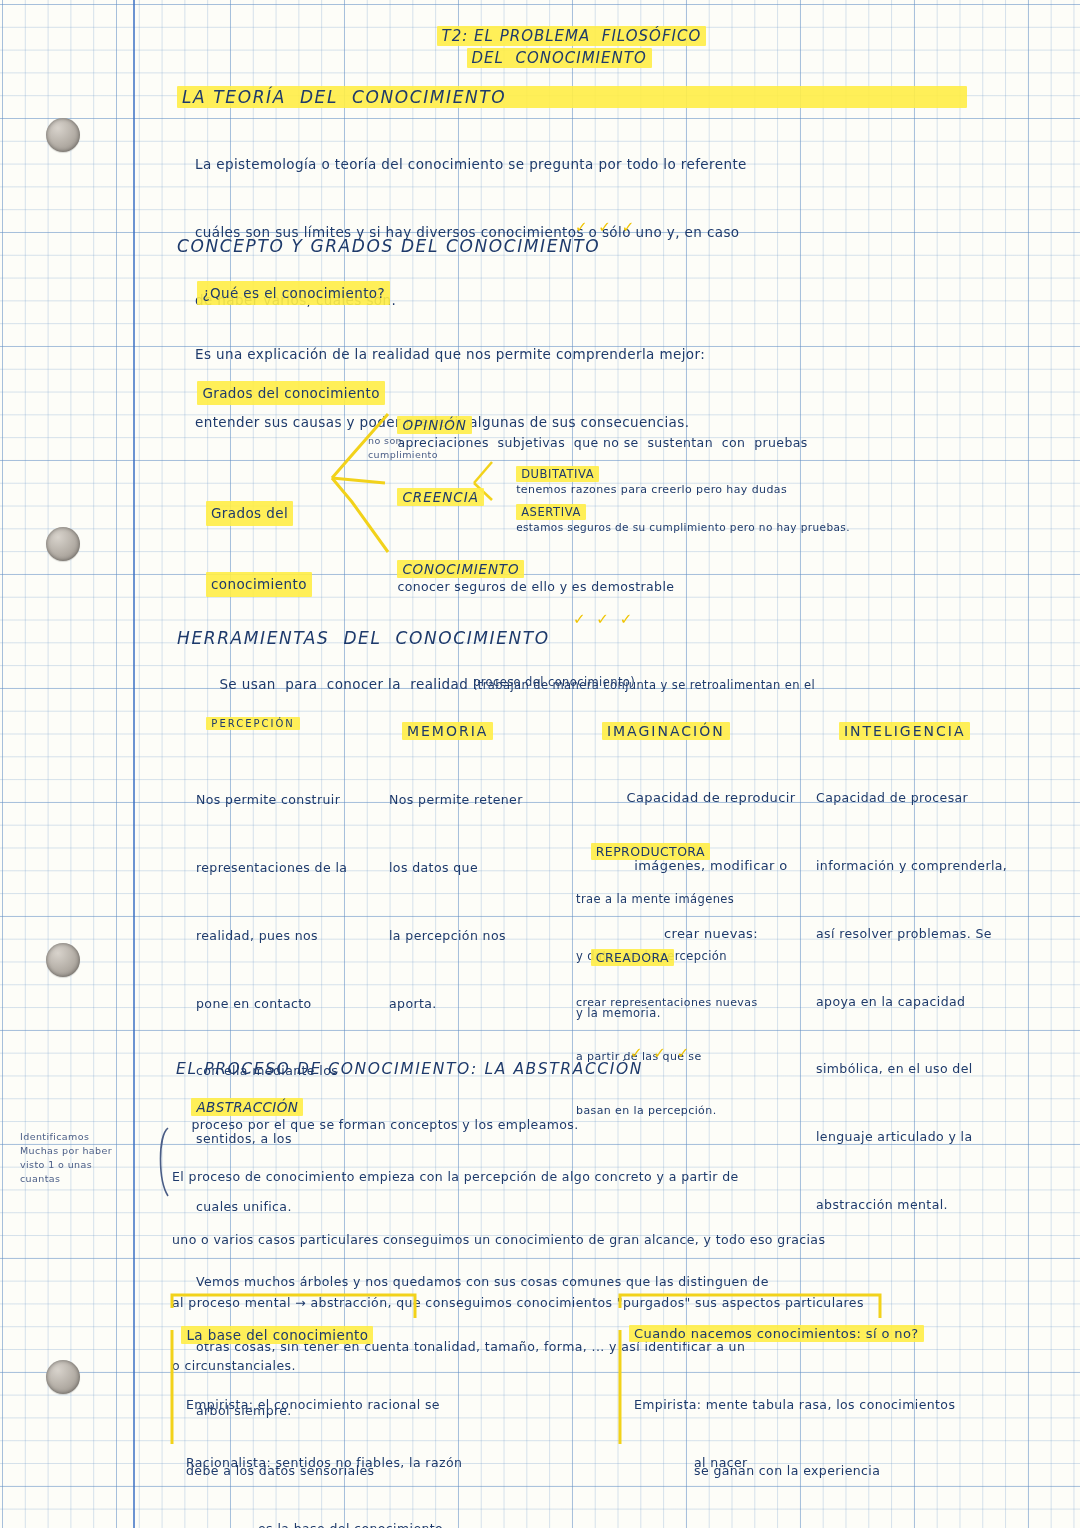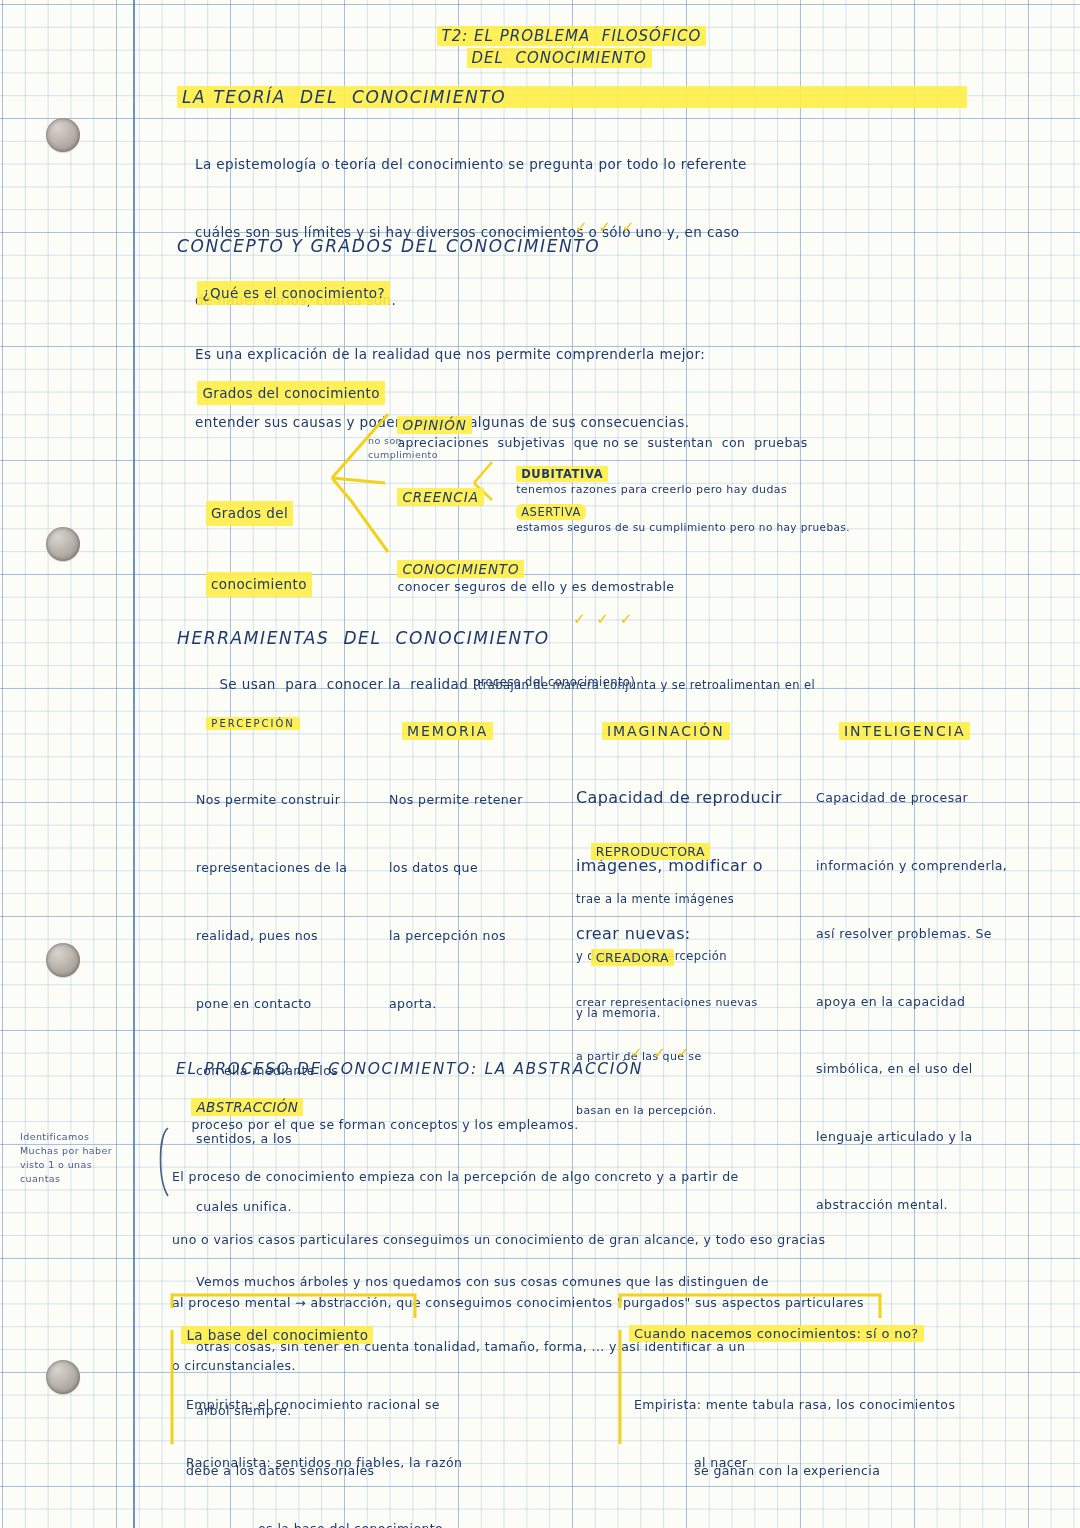--- a/index.html
+++ b/index.html
@@ -133,26 +133,26 @@
 <div class="ink" style="left:388px;top:400px;font-size:13.5px;">
   <span class="hlbox ital" style="letter-spacing:1px;">OPINIÓN</span>
   <span style="font-size:12.5px;">apreciaciones  subjetivas  que no se  sustentan  con  pruebas</span>
 </div>
 
 <div class="ink" style="left:388px;top:472px;font-size:13.5px;">
   <span class="hlbox ital" style="letter-spacing:1px;">CREENCIA</span>
 </div>
 
 <div class="ink" style="left:508px;top:452px;font-size:11.5px;">
-  <span class="hlbox" style="letter-spacing:.6px;font-weight:bold;">DUBITATIVA</span>
+  <span class="hlbox" style="letter-spacing:.6px;">DUBITATIVA</span>
   <span style="font-size:11px;">tenemos razones para creerlo pero hay dudas</span>
 </div>
 
 <div class="ink" style="left:508px;top:490px;font-size:11.5px;">
-  <span class="hlbox" style="letter-spacing:.6px;border-radius:6px;">ASERTIVA</span>
+  <span class="hlbox" style="letter-spacing:.6px;">ASERTIVA</span>
   <span style="font-size:10.5px;">estamos seguros de su cumplimiento pero no hay pruebas.</span>
 </div>
 
 <div class="ink" style="left:388px;top:544px;font-size:13.5px;">
   <span class="hlbox ital" style="letter-spacing:.8px;">CONOCIMIENTO</span>
   <span style="font-size:12.5px;">conocer seguros de ello y es demostrable</span>
 </div>
 
 <div class="ink t-h1" style="left:163px;top:608px;">
   <span>HERRAMIENTAS  DEL  CONOCIMIENTO</span>
@@ -187,21 +187,21 @@
   <div>cuales unifica.</div>
 </div>
 
 <div class="ink col" style="left:389px;top:744px;width:180px;">
   <div>Nos permite retener</div>
   <div>los datos que</div>
   <div>la percepción nos</div>
   <div>aporta.</div>
 </div>
 
-<div class="ink col" style="left:576px;top:742px;width:230px;font-size:16px;">
+<div class="ink col" style="left:596px;top:742px;width:230px;font-size:13px;text-align:center;">
   <div>Capacidad de reproducir</div>
   <div>imágenes, modificar o</div>
   <div>crear nuevas:</div>
 </div>
 
 <div class="ink" style="left:582px;top:828px;font-size:12.5px;">
   <span class="hlbox">REPRODUCTORA</span>
 </div>
 <div class="ink t-small" style="left:576px;top:852px;width:235px;">
   <div>trae a la mente imágenes</div>

